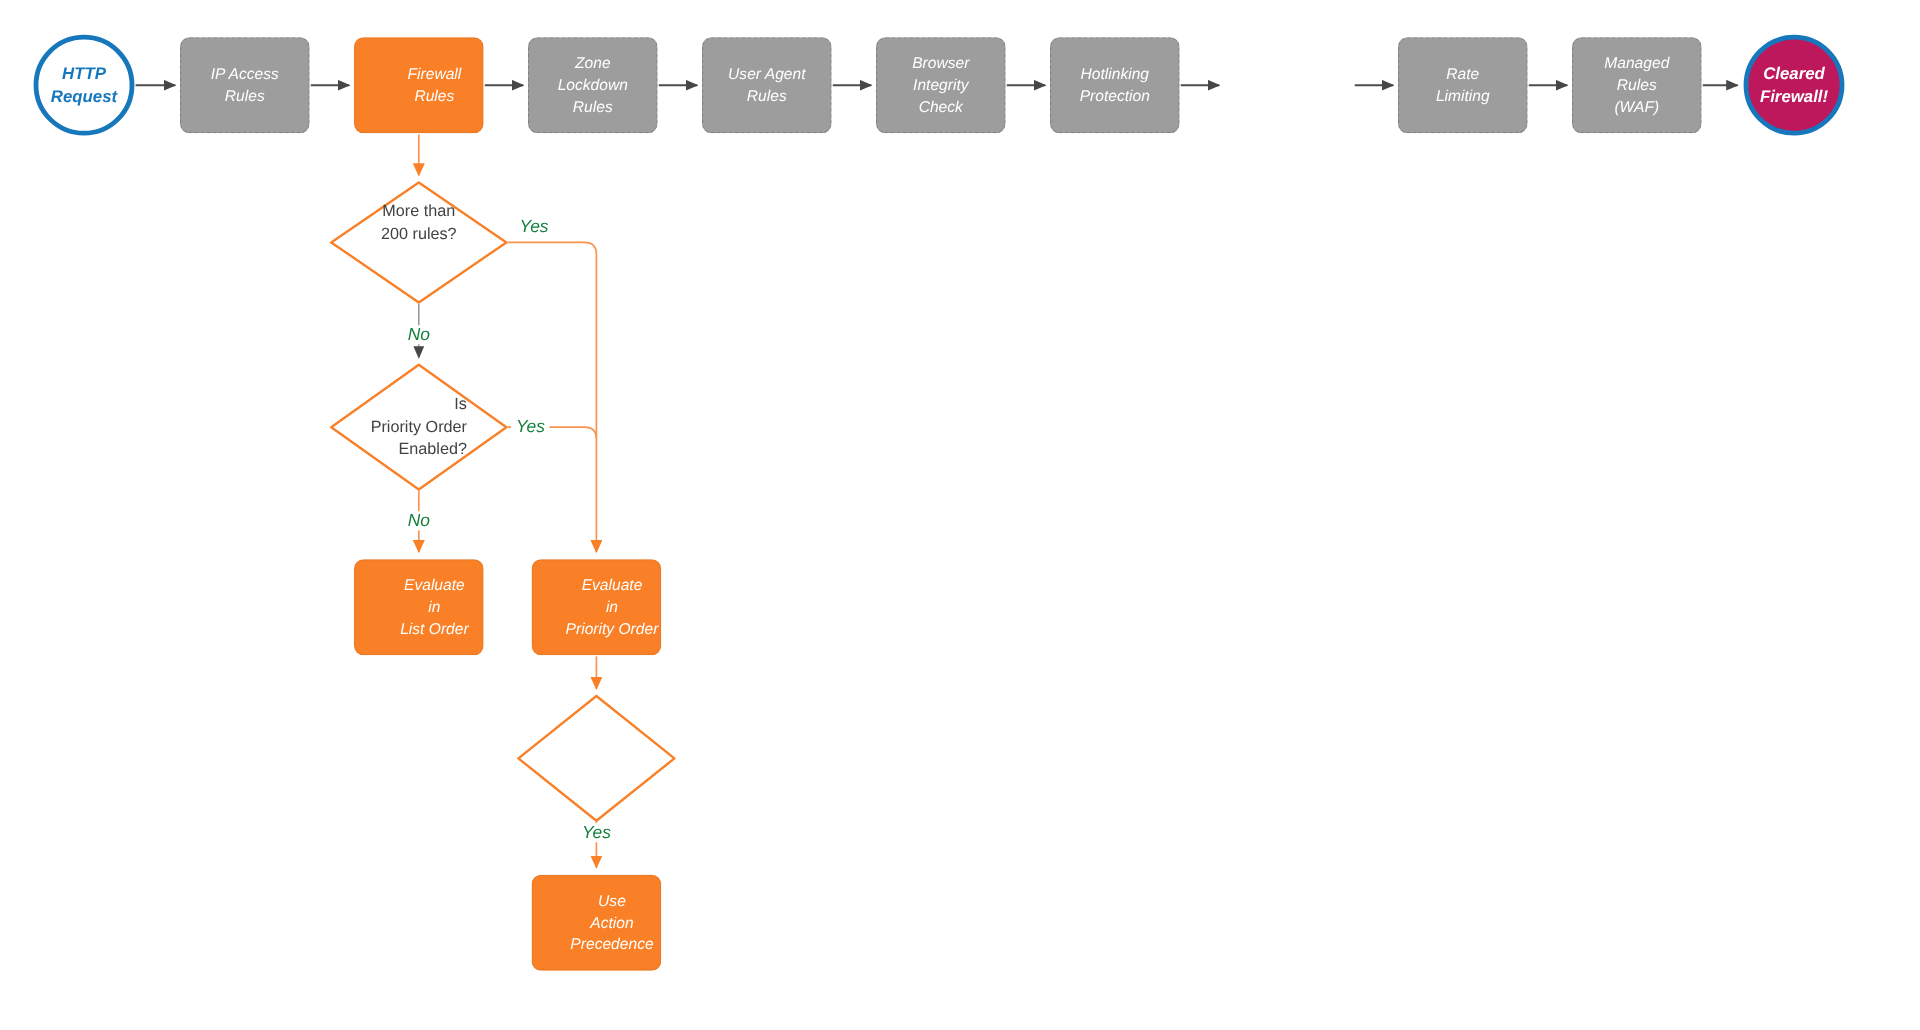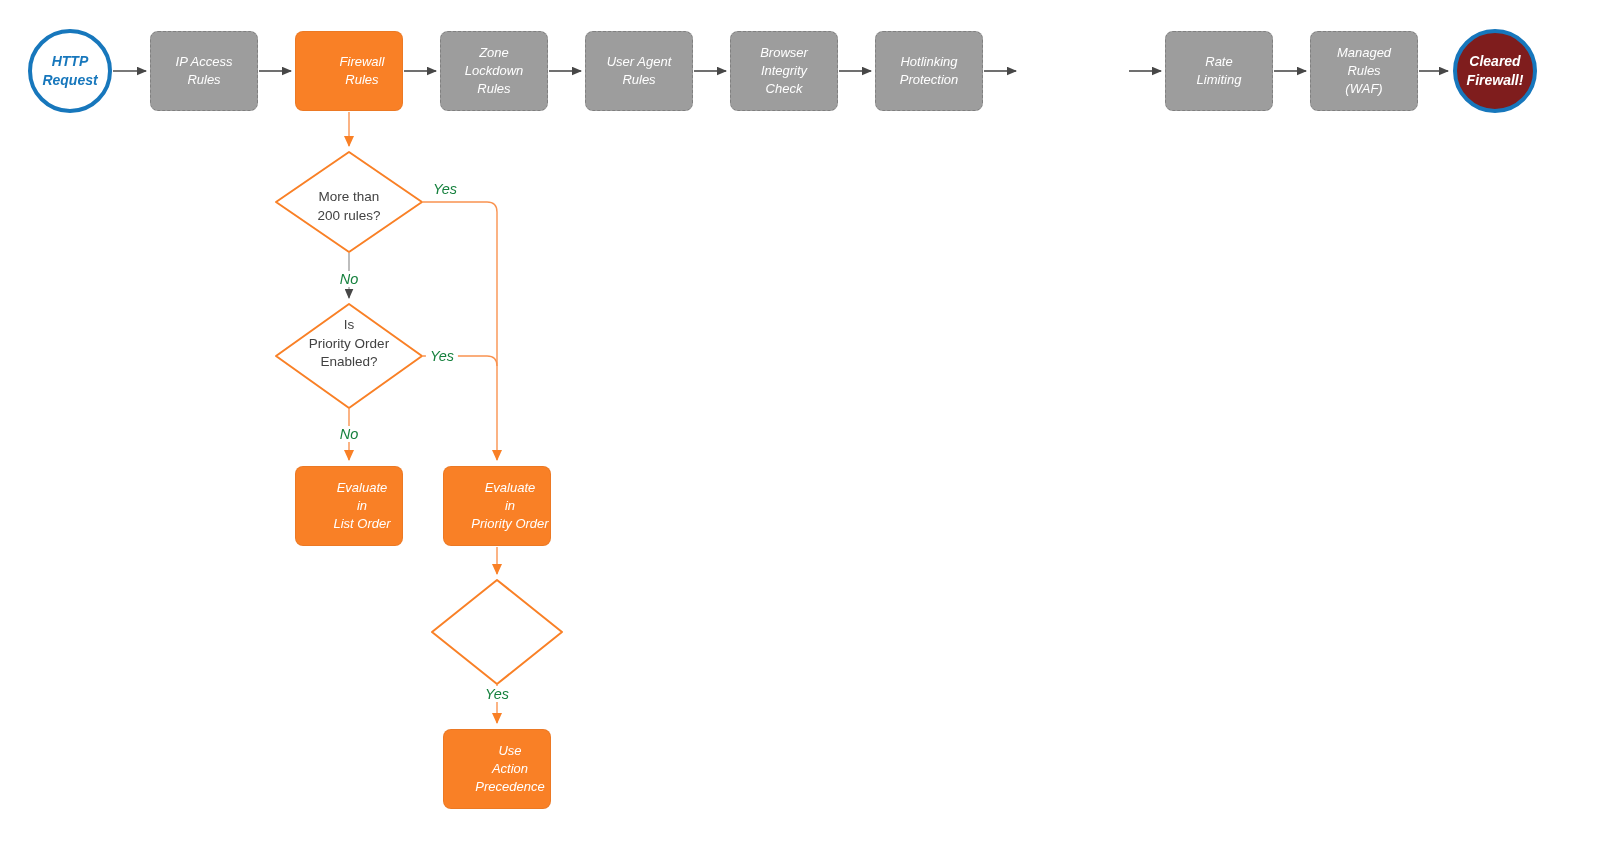--- a/index.html
+++ b/index.html
@@ -50,21 +50,21 @@
     font-weight: bold;
     font-size: 14px;
     line-height: 1.35;
   }
   .circle.outline {
     background: #ffffff;
     border: 4px solid #1777BC;
     color: #1777BC;
   }
   .circle.filled {
-    background: #7f1d1d;
+    background: #be185d;
     border: 4px solid #1777BC;
     color: #ffffff;
   }
   .diamond-label {
     width: 140px;
     height: 64px;
     font-size: 13.5px;
     line-height: 1.4;
     color: #424242;
     font-style: normal;
@@ -157,25 +157,25 @@
     </div>
 
   <div class="node box gray" style="left:1310px; top:31px;">
       <div>Managed<br>Rules<br>(WAF)</div>
     </div>
 
   <div class="node circle filled" style="left:1453px; top:29px;">
       <div>Cleared<br>Firewall!</div>
     </div>
 
-  <div class="node diamond-label" style="left:279px; top:175px;">
+  <div class="node diamond-label" style="left:279px; top:154px;">
       <div>More than<br>200 rules?</div>
     </div>
 
-  <div class="node diamond-label" style="left:279px; top:312px;">
+  <div class="node diamond-label" style="left:279px; top:324px;text-align:right;">
       <div>Is<br>Priority Order<br>Enabled?</div>
     </div>
 
 
   <div class="node box orange" style="left:295px; top:466px;">
       <div>Evaluate<br>in<br>List Order</div>
     </div>
 
   <div class="node box orange" style="left:443px; top:466px;">
       <div>Evaluate<br>in<br>Priority Order</div>

